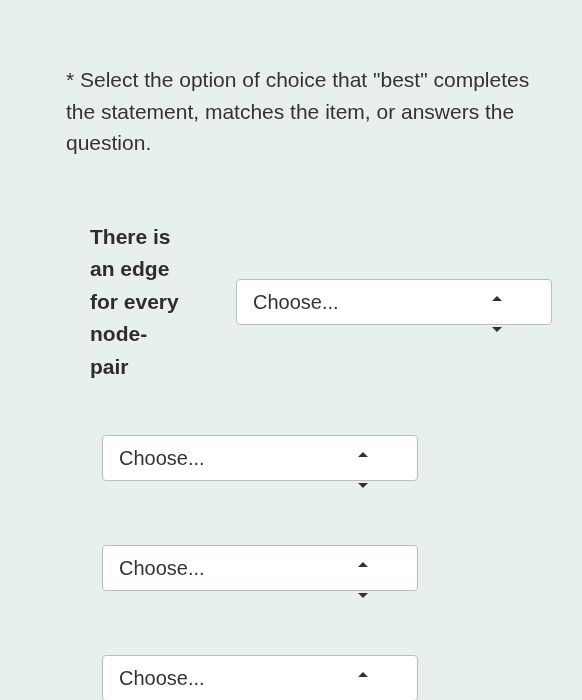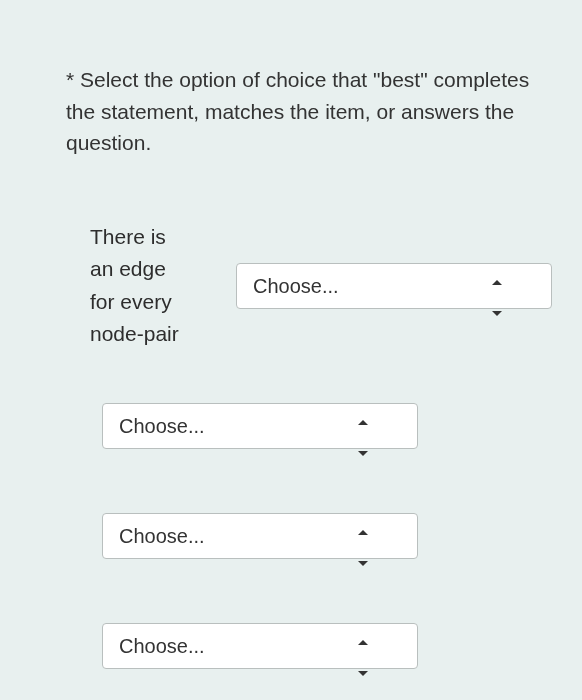--- a/index.html
+++ b/index.html
@@ -29,20 +29,21 @@
       display: flex;
       align-items: center;
       gap: 16px;
       margin-bottom: 4px;
     }
     .prompt {
       flex: 1 1 auto;
       font-size: 21px;
       line-height: 1.55;
       color: #2d2d2d;
+      font-weight: bold;
     }
     .select-wrap {
       flex: 0 0 auto;
       position: relative;
       width: 316px;
     }
     select {
       width: 100%;
       height: 46px;
       font-size: 20px;

